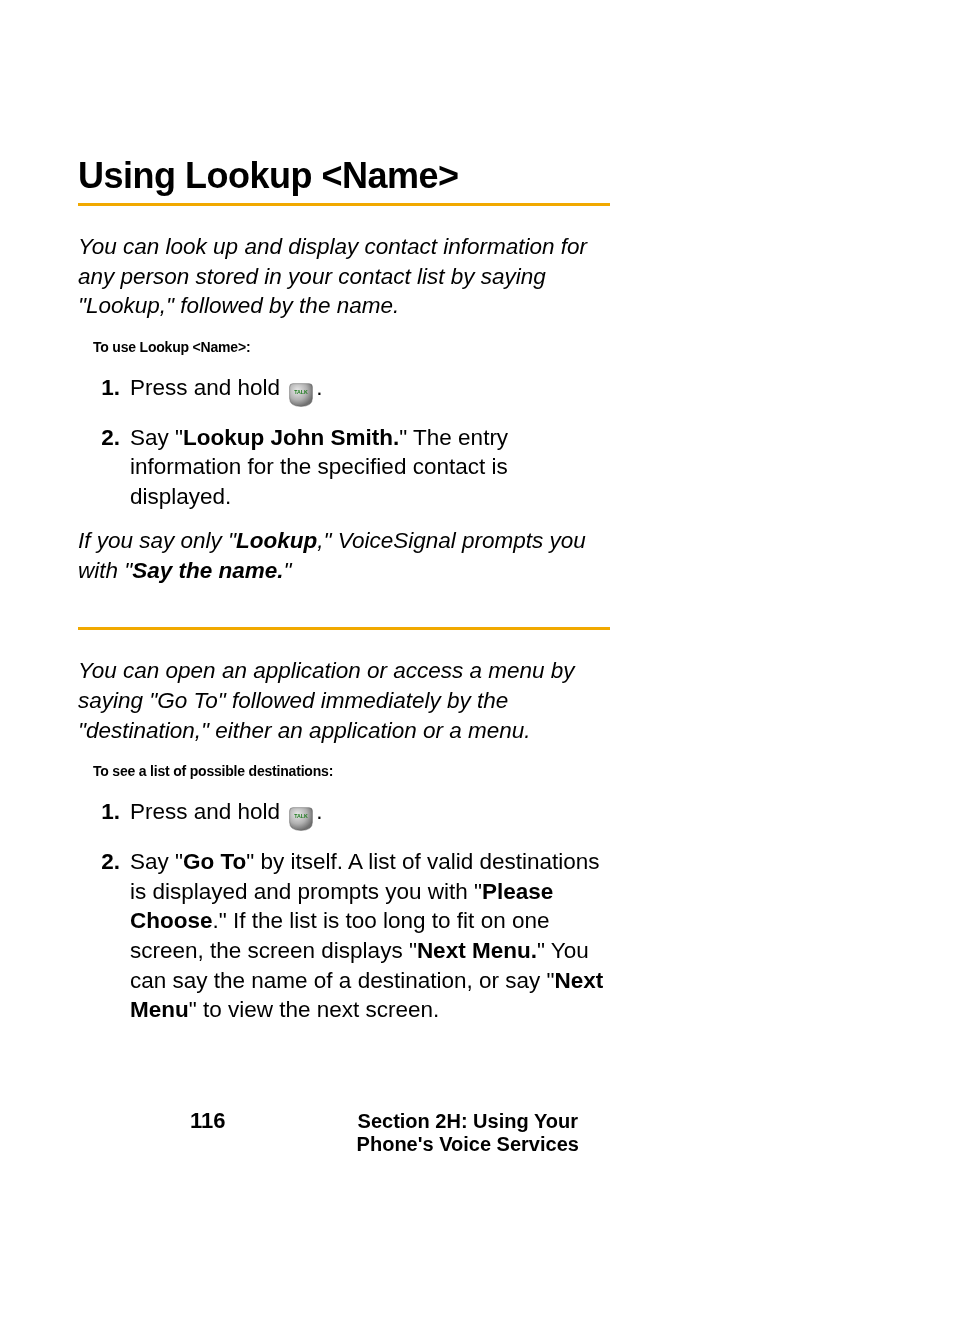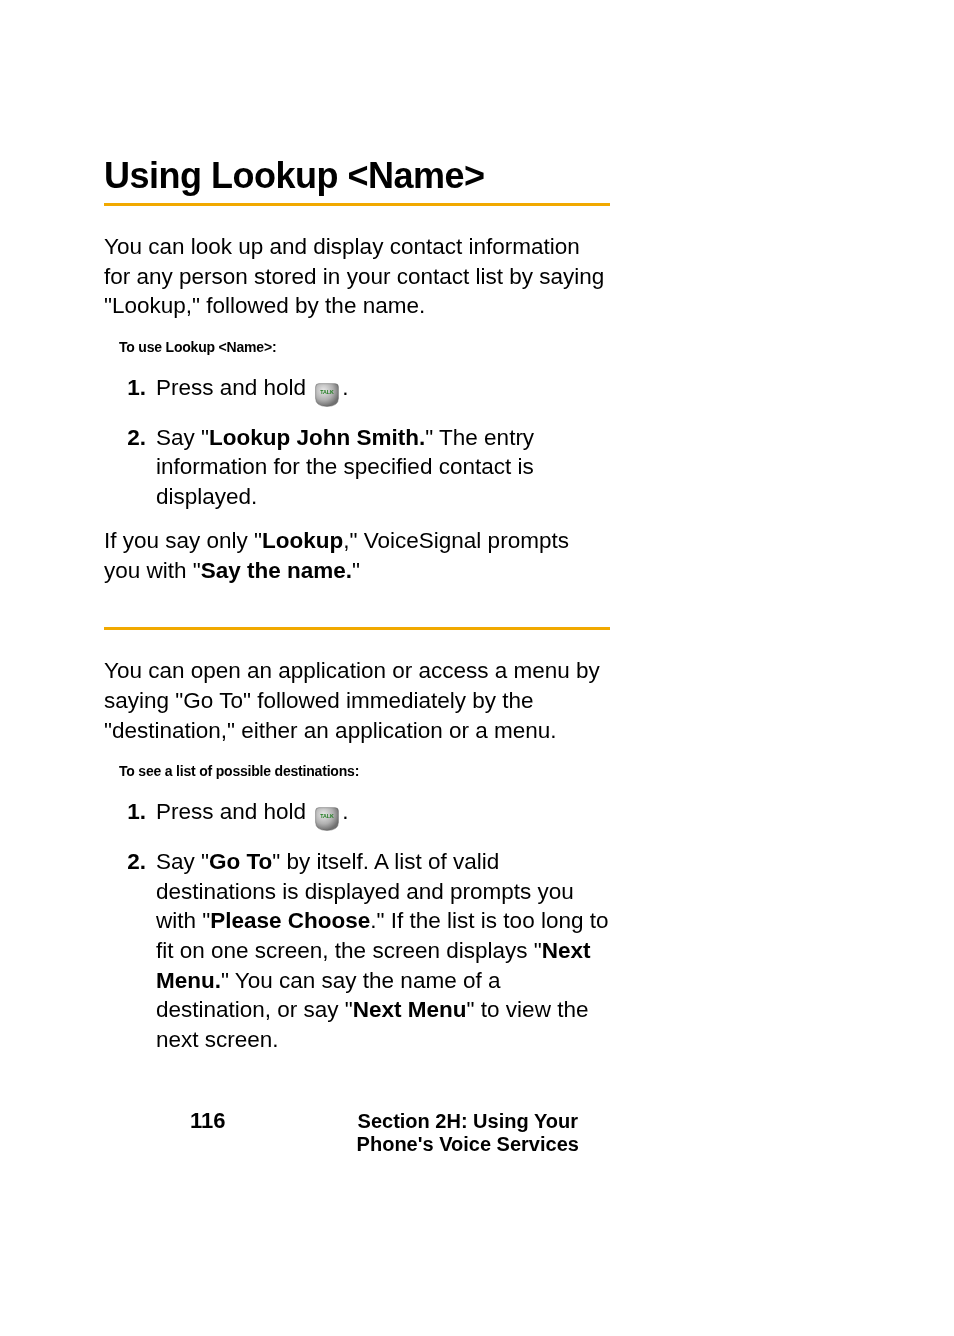--- a/index.html
+++ b/index.html
@@ -6,40 +6,41 @@
     margin: 0;
     padding: 0;
     background: #ffffff;
     font-family: "Myriad Pro", "Segoe UI", "Helvetica Neue", Arial, sans-serif;
     color: #000;
   }
   .page {
     width: 800px;
     height: 1336px;
     box-sizing: border-box;
-    padding: 155px 190px 0 104px;
+    padding: 155px 190px 0 78px;
     position: relative;
   }
   h1 {
     font-size: 36px;
     font-weight: 700;
     margin: 0 0 6px 0;
     letter-spacing: -0.5px;
   }
   .rule {
     height: 3px;
     background: #f1a900;
     width: 100%;
     margin-bottom: 26px;
   }
   .para {
     font-size: 22.5px;
     line-height: 1.32;
     margin: 2px 0 18px 0;
     font-weight: 400;
+    font-style: italic;
   }
   .subhead {
     font-size: 14px;
     font-weight: 700;
     margin: 0 0 18px 15px;
     letter-spacing: -0.2px;
   }
   ol.steps {
     list-style: none;
     padding: 0;

